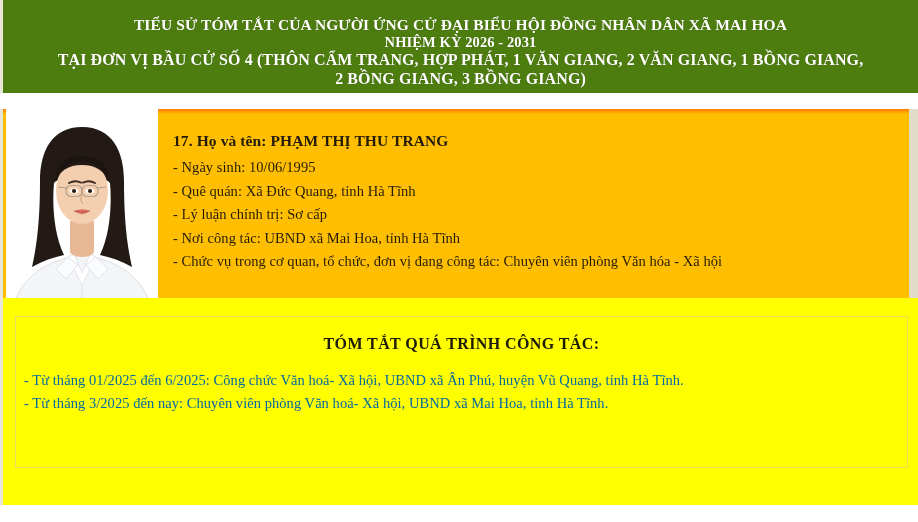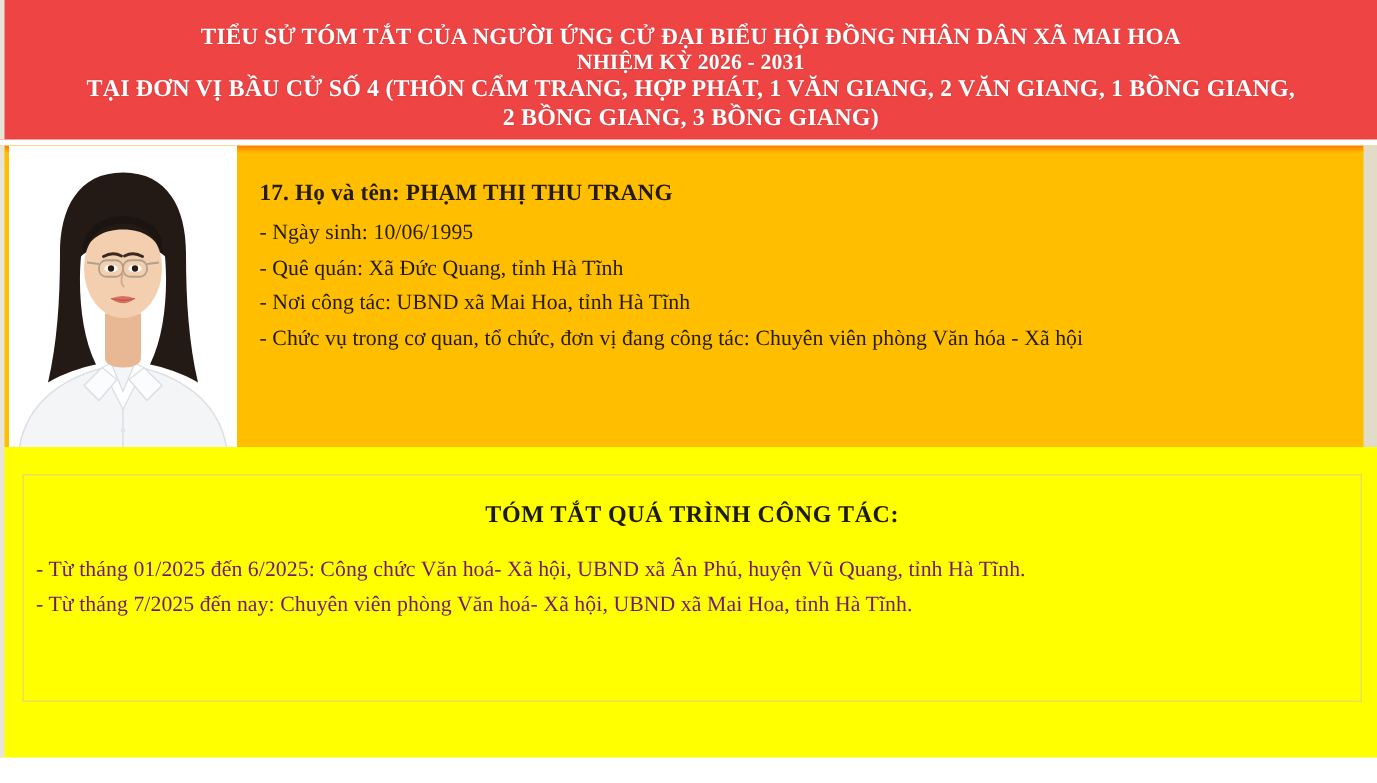--- a/index.html
+++ b/index.html
@@ -22,21 +22,21 @@
     box-sizing: border-box;
   }
 
   
   .header-banner {
     position: absolute;
     left: 0;
     top: 0;
     width: 918px;
     height: 93px;
-    background: #ef4444;
+    background: #4d7c0f;
     border-left: 3px solid #e8e4d8;
     box-sizing: border-box;
     display: flex;
     flex-direction: column;
     align-items: center;
     justify-content: center;
     padding-top: 12px;
   }
   .header-line {
     color: #ffffff;
@@ -49,21 +49,21 @@
   }
   .header-line.l1 { font-size: 15.5px; }
   .header-line.l2 { font-size: 14.5px; }
   .header-line.l3 { font-size: 16px; }
   .header-line.l4 { font-size: 16px; }
 
   
   .info-band {
     position: absolute;
     left: 0;
-    top: 97px;
+    top: 109px;
     width: 918px;
     height: 222px;
     background: #ffbf00;
     border-left: 3px solid #e8e4d8;
     border-right: 9px solid #e0dcc8;
     box-sizing: border-box;
     overflow: hidden;
   }
   .info-band::before {
     content: "";
@@ -140,21 +140,21 @@
     color: #1d1a05;
     margin-top: 18px;
     letter-spacing: 0.4px;
   }
   .summary-list {
     margin-top: 16px;
     padding-left: 8px;
   }
   .summary-line {
     font-size: 14.5px;
-    color: #701a75;
+    color: #0369a1;
     line-height: 1.62;
     white-space: nowrap;
     letter-spacing: 0.05px;
   }
 </style>
 </head>
 <body>
 
 <div class="page">
 
@@ -215,28 +215,29 @@
     </div>
 
     <div class="details">
       <div class="cand-name">
         <span class="num">17.</span>
         <span>Họ và tên:</span>
         <span class="nm">PHẠM THỊ THU TRANG</span>
       </div>
       <div class="detail-line">- Ngày sinh: 10/06/1995</div>
       <div class="detail-line">- Quê quán: Xã Đức Quang, tỉnh Hà Tĩnh</div>
+      <div class="detail-line">- Lý luận chính trị: Sơ cấp</div>
       <div class="detail-line">- Nơi công tác: UBND xã Mai Hoa, tỉnh Hà Tĩnh</div>
       <div class="detail-line">- Chức vụ trong cơ quan, tổ chức, đơn vị đang công tác: Chuyên viên phòng Văn hóa - Xã hội</div>
     </div>
   </div>
 
   <div class="summary-band">
     <div class="summary-box">
       <div class="summary-title">TÓM TẮT QUÁ TRÌNH CÔNG TÁC:</div>
       <div class="summary-list">
         <div class="summary-line">- Từ tháng 01/2025 đến 6/2025: Công chức Văn hoá- Xã hội, UBND xã Ân Phú, huyện Vũ Quang, tỉnh Hà Tĩnh.</div>
-        <div class="summary-line">- Từ tháng 7/2025 đến nay: Chuyên viên phòng Văn hoá- Xã hội, UBND xã Mai Hoa, tỉnh Hà Tĩnh.</div>
+        <div class="summary-line">- Từ tháng 3/2025 đến nay: Chuyên viên phòng Văn hoá- Xã hội, UBND xã Mai Hoa, tỉnh Hà Tĩnh.</div>
       </div>
     </div>
   </div>
 
 </div>
 
 </body></html>

